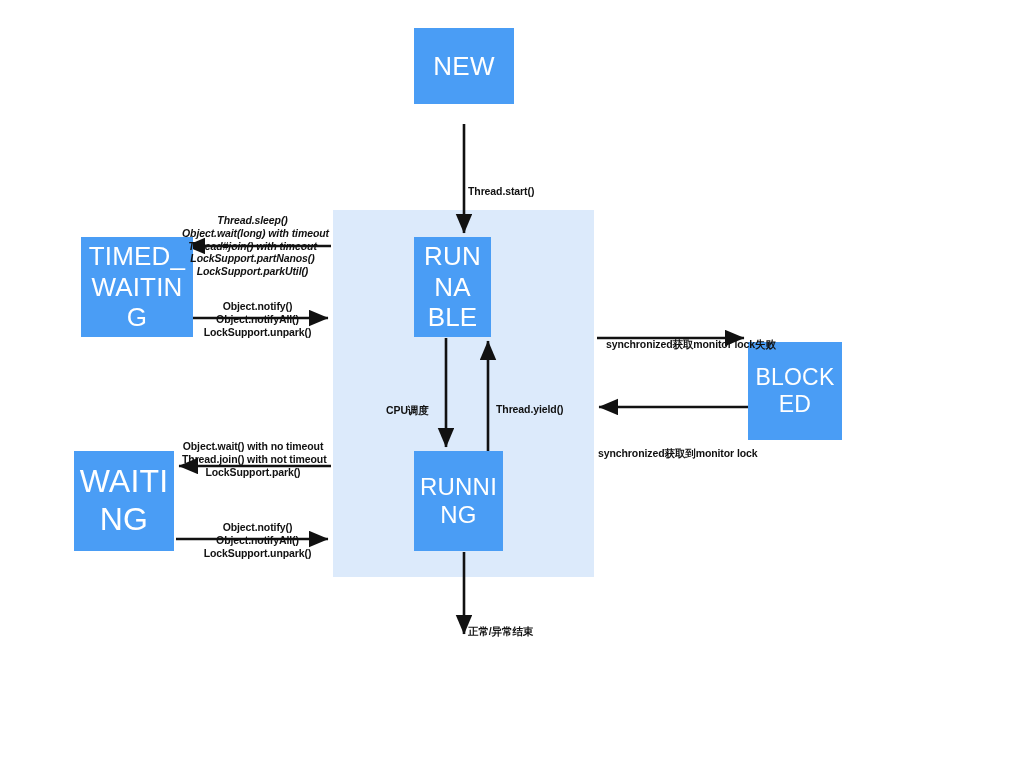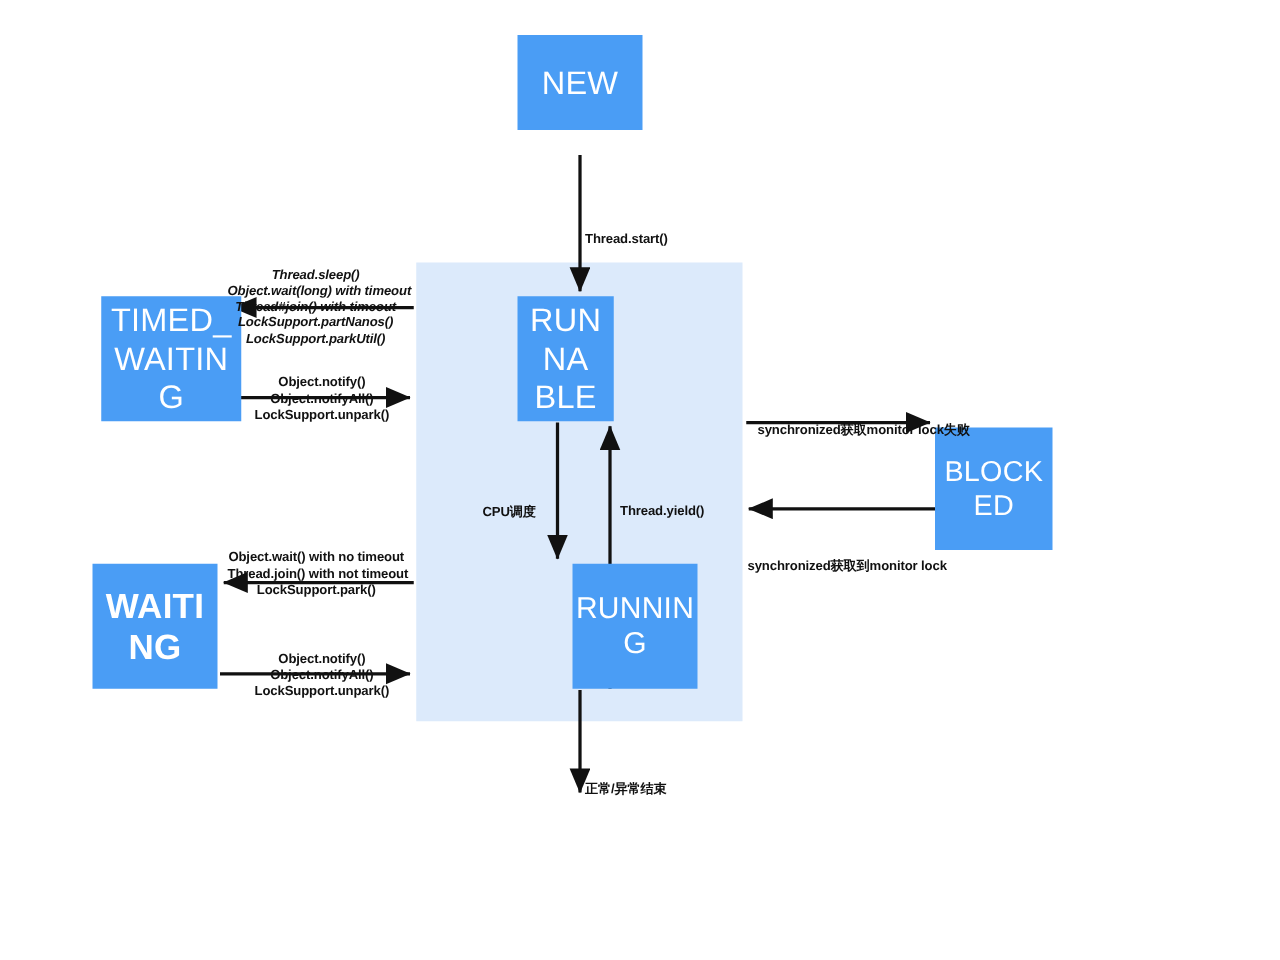--- a/index.html
+++ b/index.html
@@ -93,23 +93,23 @@
   </svg>
 
   <div class="state-box" style="left:414px; top:28px; width:100px; height:76px;">NEW</div>
 
   <div class="state-box" style="left:81px; top:237px; width:112px; height:100px;">TIMED_ WAITING</div>
 
   <div class="state-box" style="left:414px; top:237px; width:77px; height:100px;">RUNNA BLE</div>
 
   <div class="state-box" style="left:748px; top:330px; width:94px; height:98px; font-size:23px;margin-top:12px;">BLOCKED</div>
 
-  <div class="state-box" style="left:74px; top:451px; width:100px; height:100px; font-size:28px;font-weight:bold;">WAITING</div>
+  <div class="state-box" style="left:74px; top:451px; width:100px; height:100px; font-size:32px;">WAITING</div>
 
-  <div class="state-box" style="left:414px; top:451px; width:100px; height:100px; font-size:24px;margin-left:44px;">RUNNING</div>
+  <div class="state-box" style="left:414px; top:451px; width:89px; height:100px; font-size:24px;">RUNNING</div>
 
 
   <div class="edge-label left" style="left:468px; top:160px;">Thread.start()</div>
 
   <div class="edge-label center" style="left:182px; top:189px; width:141px;font-style:italic;">Thread.sleep()
 Object.wait(long) with timeout
 Thread#join() with timeout
 LockSupport.partNanos()
 LockSupport.parkUtil()</div>
 

